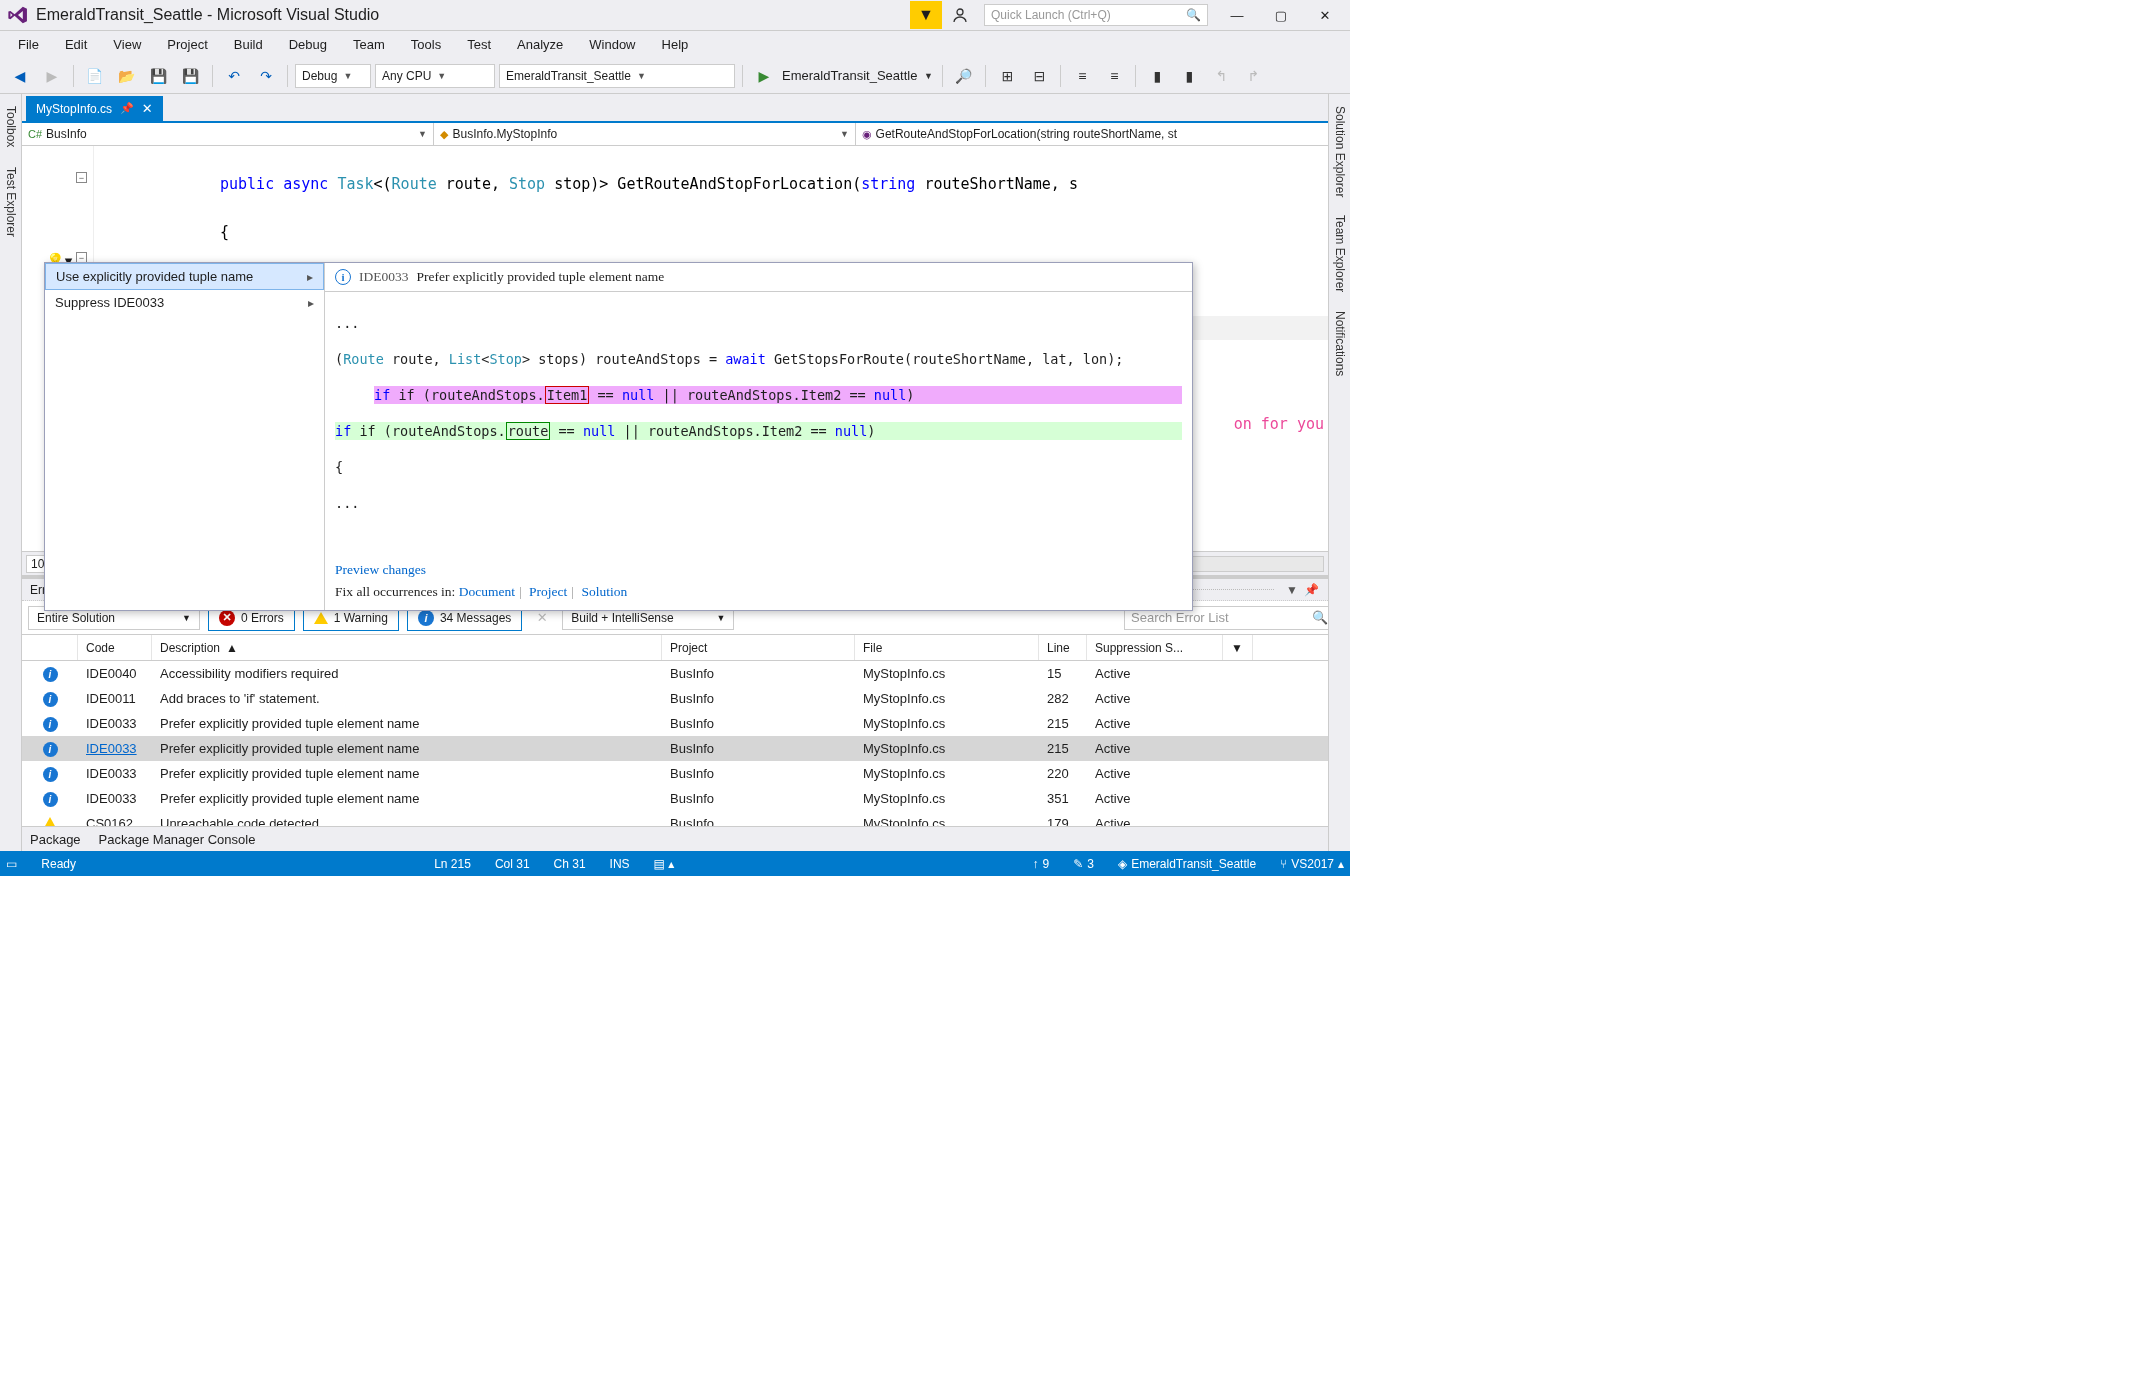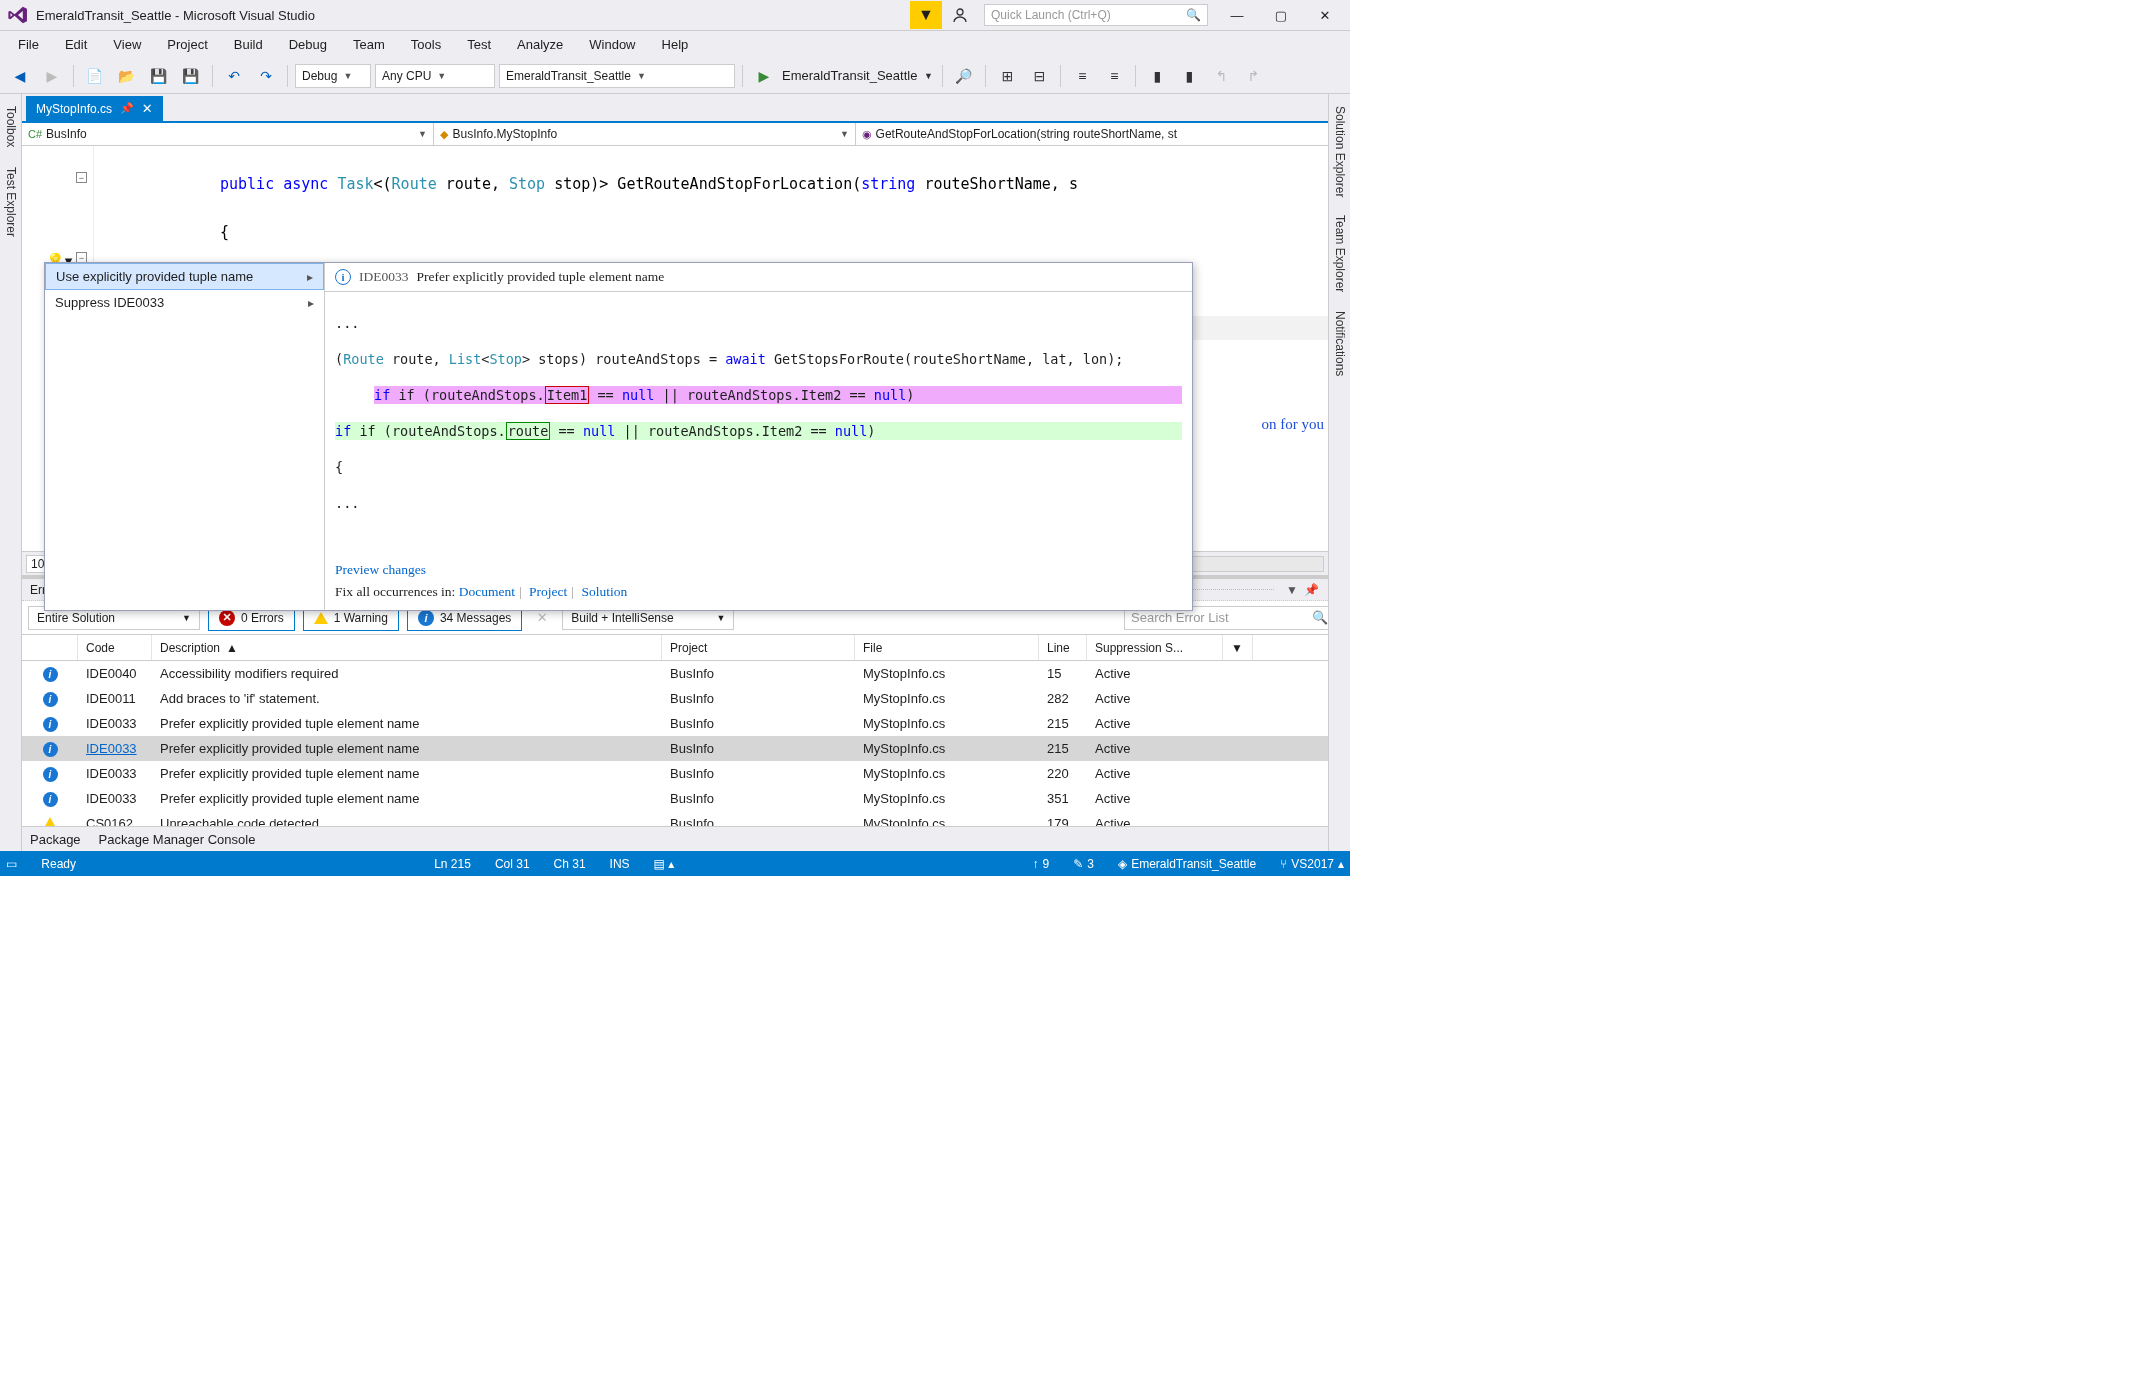--- a/index.html
+++ b/index.html
@@ -1,20 +1,20 @@
 <!DOCTYPE html>
 <html><head>
 <meta charset="utf-8">
 <style>
 * { box-sizing: border-box; margin: 0; padding: 0; }
 body { font-family: "Segoe UI", Tahoma, sans-serif; font-size: 13px; background: #fff; color: #1e1e1e; overflow: hidden; width: 1350px; height: 885px; position: relative; }
 .titlebar { height: 31px; background: #eeeef2; display: flex; align-items: center; padding: 0 4px; border-bottom: 1px solid #ccc; }
 .titlebar .vs-logo { width: 28px; height: 28px; display: flex; align-items: center; justify-content: center; }
 .titlebar .vs-logo svg { width: 22px; height: 22px; }
-.titlebar .title { flex: 1; padding-left: 4px; font-size: 13px; }
+.titlebar .title { flex: 1; padding-left: 4px; font-size: 16px; }
 .titlebar .right { display: flex; align-items: center; gap: 2px; }
 .titlebar .triangle-btn { width: 32px; height: 28px; background: #ffcc00; display: flex; align-items: center; justify-content: center; font-size: 16px; }
 .titlebar .user-btn { width: 32px; height: 28px; display: flex; align-items: center; justify-content: center; }
 .titlebar .quicklaunch { width: 224px; height: 22px; border: 1px solid #ccc; background: #fff; padding: 0 6px; display: flex; align-items: center; font-size: 12px; color: #999; margin: 0 6px; }
 .titlebar .quicklaunch span.magnifier { margin-left: auto; color: #555; }
 .titlebar .wc { width: 42px; height: 28px; display: flex; align-items: center; justify-content: center; font-size: 13px; }
 .menubar { height: 27px; background: #eeeef2; display: flex; align-items: center; padding: 0 8px; gap: 6px; }
 .menubar .m { padding: 3px 10px; font-size: 13px; }
 .toolbar { height: 36px; background: #eeeef2; display: flex; align-items: center; padding: 0 6px; gap: 4px; border-bottom: 1px solid #ccc; }
 .toolbar .tb-btn { width: 28px; height: 26px; display: flex; align-items: center; justify-content: center; font-size: 14px; color: #333; }
@@ -34,21 +34,21 @@
 .nav-bar { height: 25px; background: #fff; border-top: 2px solid #007acc; border-bottom: 1px solid #ccc; display: flex; }
 .nav-combo { flex: 1; border-right: 1px solid #ccc; display: flex; align-items: center; padding: 0 6px; font-size: 12px; overflow: hidden; white-space: nowrap; }
 .nav-combo .icon { margin-right: 4px; font-size: 11px; }
 .nav-combo .arrow { margin-left: auto; color: #555; font-size: 9px; padding-left: 4px; }
 .editor-wrap { position: relative; flex: 1; display: flex; min-height: 0; }
 .editor-gutter { width: 72px; background: #fff; border-right: 1px solid #eee; position: relative; }
 .editor-body { flex: 1; background: #fff; font-family: Consolas, monospace; font-size: 15px; line-height: 24px; padding: 2px 0 0 6px; white-space: pre; overflow: hidden; position: relative; color: #000; }
 .editor-scroll-right { width: 22px; background: #f5f5f5; border-left: 1px solid #ddd; position: relative; }
 .kw { color: #0000ff; }
 .typ { color: #2b91af; }
-.str { color: #1d4ed8; font-family: Liberation Serif, serif; }
+.str { color: #ec4899; }
 .cmt { color: #008000; }
 .hl { background: #dcdcdc; }
 .popup-quickactions { position: absolute; left: 22px; top: 116px; width: 1149px; background: #fff; border: 1px solid #9b9fb9; box-shadow: 2px 2px 8px rgba(0,0,0,0.25); z-index: 50; display: flex; font-size: 13px; }
 .qa-left { width: 280px; border-right: 1px solid #ccc; }
 .qa-item { padding: 5px 10px; display: flex; align-items: center; justify-content: space-between; }
 .qa-item.sel { background: #d6e8ff; border: 1px solid #7eb4ea; }
 .qa-item .chev { color: #555; font-size: 12px; }
 .qa-right { flex: 1; padding: 0; font-family: Consolas, monospace; font-size: 13.5px; }
 .qa-header { padding: 6px 10px; border-bottom: 1px solid #ccc; display: flex; align-items: center; gap: 8px; font-family: "Segoe UI"; }
 .qa-header .info-icn { color: #1976d2; font-weight: bold; font-size: 14px; width: 16px; height: 16px; border: 1.5px solid #1976d2; border-radius: 50%; display: inline-flex; align-items: center; justify-content: center; font-size: 11px; }

